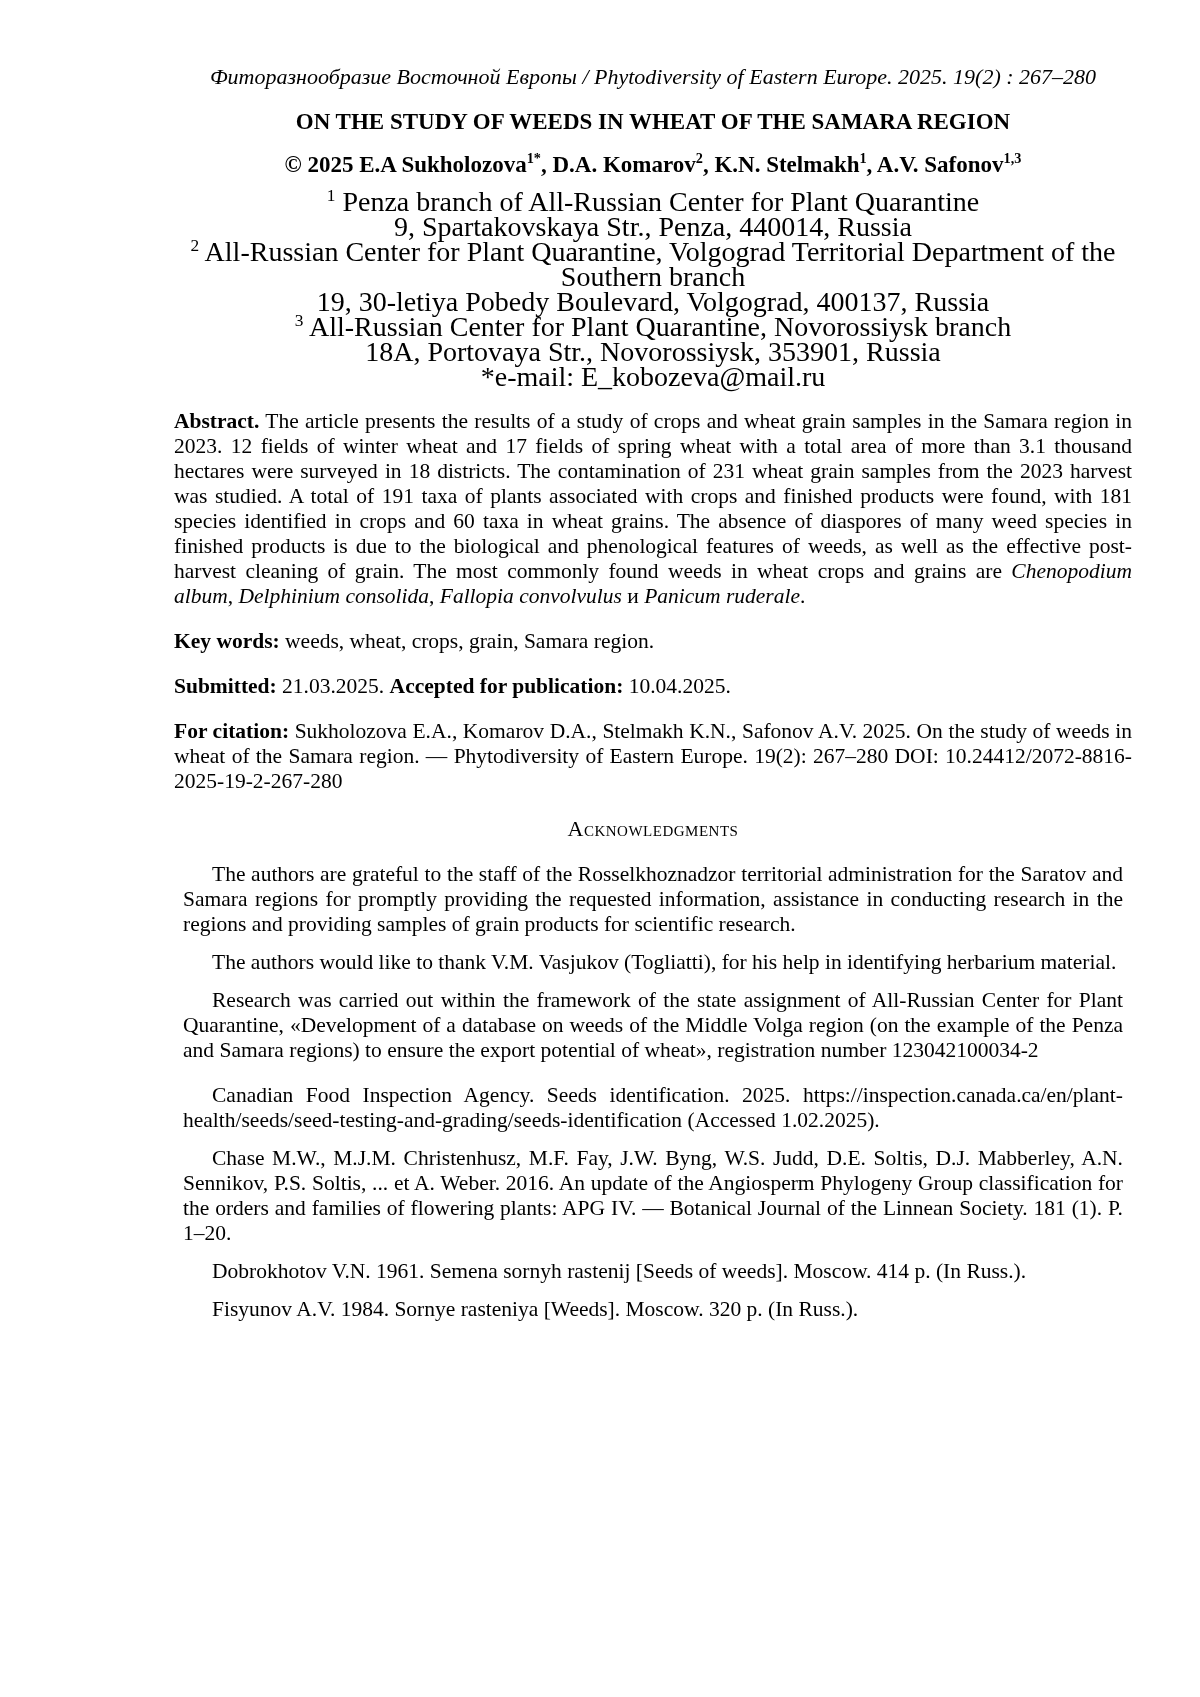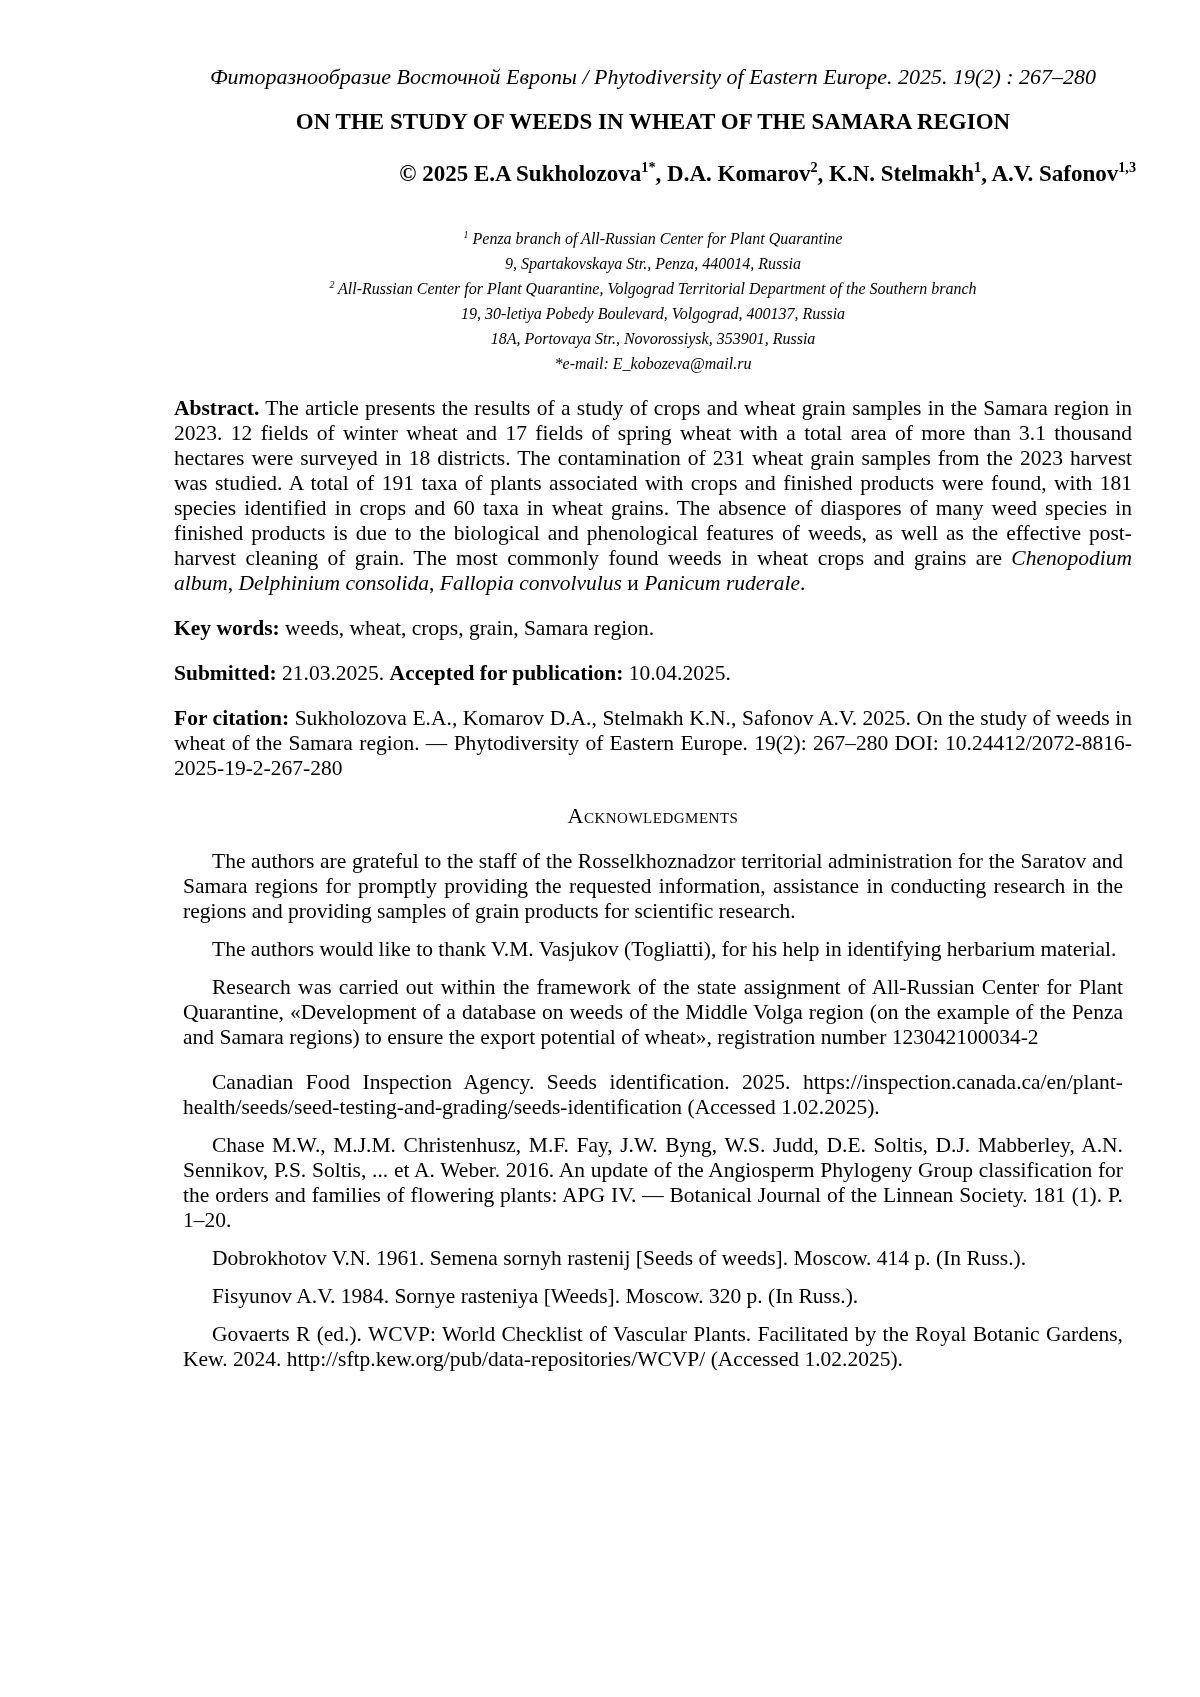--- a/index.html
+++ b/index.html
@@ -10,22 +10,22 @@
     font-family:"Liberation Serif","DejaVu Serif",serif;
     overflow:hidden;
   }
   .content{padding:64px 64px 0 170px;}
   .center{text-align:center;}
   .b{font-weight:bold;}
   .it{font-style:italic;}
   sup{font-size:0.62em;line-height:0;vertical-align:super;}
   .journal-header{font-size:22px;line-height:26px;font-style:italic;}
   .title{font-size:23px;line-height:28px;font-weight:bold;margin:18px 0 0;}
-  .authors{font-size:23px;line-height:28px;font-weight:bold;margin:24px 0 0;text-align:right;}
-  .affiliations{font-size:16px;line-height:25px;font-style:italic;margin:38px 0 0;}
+  .authors{font-size:23px;line-height:28px;font-weight:bold;margin:15px 0 0;}
+  .affiliations{font-size:28px;line-height:25px;margin:10px 0 0;}
   .para{font-size:21.5px;line-height:25px;text-align:justify;margin:20px 4px 0;}
   .section-heading{
     font-size:22px;line-height:26px;font-weight:normal;
     font-variant:small-caps;letter-spacing:0.5px;margin:22px 0 0;
     text-align:center;
   }
   .body-paras{margin:20px 0 0;}
   .flow{font-size:21.5px;line-height:25px;text-align:justify;text-indent:29px;margin:13px;}
   .page-number{
     position:absolute;top:1498px;left:170px;width:914px;
@@ -42,20 +42,21 @@
 
     <h1 class="title center">ON THE STUDY OF WEEDS IN WHEAT OF THE SAMARA REGION</h1>
 
     <div class="authors center"><span>© 2025 E.A Sukholozova</span><sup>1*</sup><span>, D.A. Komarov</span><sup>2</sup><span>, K.N. Stelmakh</span><sup>1</sup><span>, A.V. Safonov</span><sup>1,3</sup></div>
 
     <div class="affiliations center">
         <div><sup>1</sup><span> Penza branch of All-Russian Center for Plant Quarantine</span></div>
         <div><span>9, Spartakovskaya Str., Penza, 440014, Russia</span></div>
         <div><sup>2</sup><span> All-Russian Center for Plant Quarantine, Volgograd Territorial Department of the Southern branch</span></div>
         <div><span>19, 30-letiya Pobedy Boulevard, Volgograd, 400137, Russia</span></div>
+        <div><sup>3</sup><span> All-Russian Center for Plant Quarantine, Novorossiysk branch</span></div>
         <div><span>18A, Portovaya Str., Novorossiysk, 353901, Russia</span></div>
         <div><span>*e-mail: E_kobozeva@mail.ru</span></div>
       </div>
 
     <p class="para"><span class="b">Abstract.</span><span> The article presents the results of a study of crops and wheat grain samples in the Samara region in 2023. 12 fields of winter wheat and 17 fields of spring wheat with a total area of more than 3.1 thousand hectares were surveyed in 18 districts. The contamination of 231 wheat grain samples from the 2023 harvest was studied. A total of 191 taxa of plants associated with crops and finished products were found, with 181 species identified in crops and 60 taxa in wheat grains. The absence of diaspores of many weed species in finished products is due to the biological and phenological features of weeds, as well as the effective post-harvest cleaning of grain. The most commonly found weeds in wheat crops and grains are </span><span class="it">Chenopodium album</span><span>, </span><span class="it">Delphinium consolida</span><span>, </span><span class="it">Fallopia convolvulus</span><span> и </span><span class="it">Panicum ruderale</span><span>.</span></p>
 
     <p class="para"><span class="b">Key words:</span><span> weeds, wheat, crops, grain, Samara region.</span></p>
 
     <p class="para"><span class="b">Submitted:</span><span> 21.03.2025. </span><span class="b">Accepted for publication:</span><span> 10.04.2025.</span></p>
 
@@ -68,18 +69,17 @@
         <div class="flow">The authors would like to thank V.M. Vasjukov (Togliatti), for his help in identifying herbarium material.</div>
         <div class="flow">Research was carried out within the framework of the state assignment of All-Russian Center for Plant Quarantine, «Development of a database on weeds of the Middle Volga region (on the example of the Penza and Samara regions) to ensure the export potential of wheat», registration number 123042100034-2</div>
       </div>
 
 
     <div class="body-paras">
         <div class="flow">Canadian Food Inspection Agency. Seeds identification. 2025. https://inspection.canada.ca/en/plant-health/seeds/seed-testing-and-grading/seeds-identification (Accessed 1.02.2025).</div>
         <div class="flow">Chase M.W., M.J.M. Christenhusz, M.F. Fay, J.W. Byng, W.S. Judd, D.E. Soltis, D.J. Mabberley, A.N. Sennikov, P.S. Soltis, ... et A. Weber. 2016. An update of the Angiosperm Phylogeny Group classification for the orders and families of flowering plants: APG IV. — Botanical Journal of the Linnean Society. 181 (1). P. 1–20.</div>
         <div class="flow">Dobrokhotov V.N. 1961. Semena sornyh rastenij [Seeds of weeds]. Moscow. 414 p. (In Russ.).</div>
         <div class="flow">Fisyunov A.V. 1984. Sornye rasteniya [Weeds]. Moscow. 320 p. (In Russ.).</div>
-        <div class="flow">Govaerts R (ed.). WCVP: World Checklist of Vascular Plants. Facilitated by the Royal Botanic Gardens, Kew. 2024. http://sftp.kew.org/pub/data-repositories/WCVP/ (Accessed 1.02.2025).</div>
       </div>
 
   </div>
 
 </div>
 
 </body></html>

